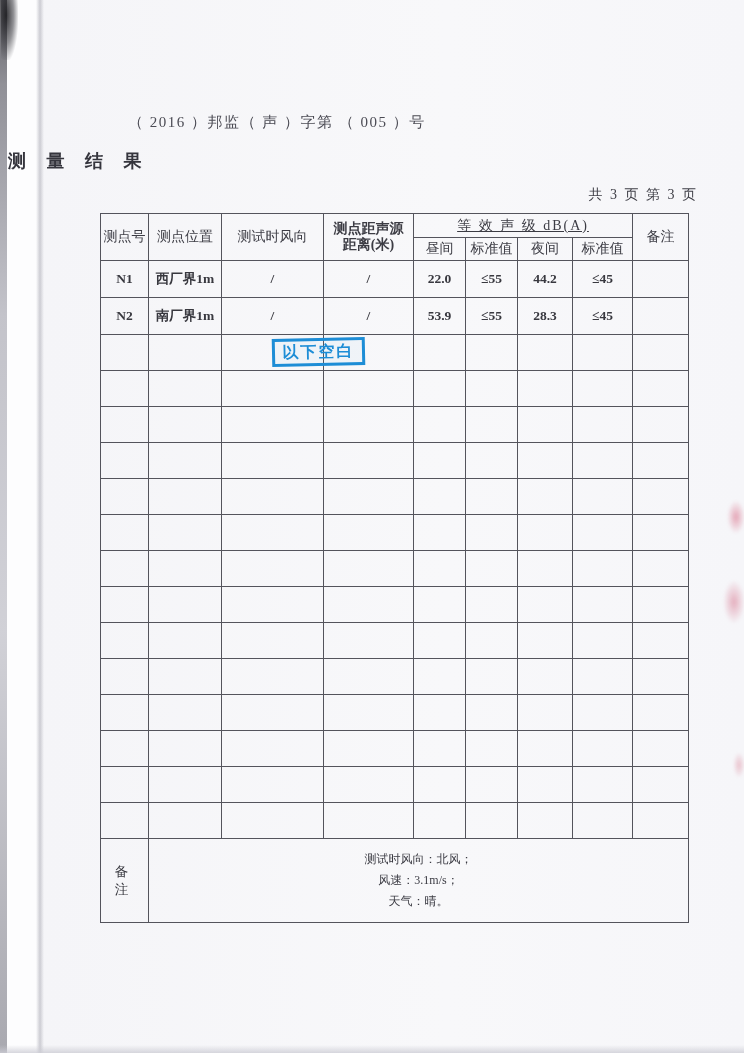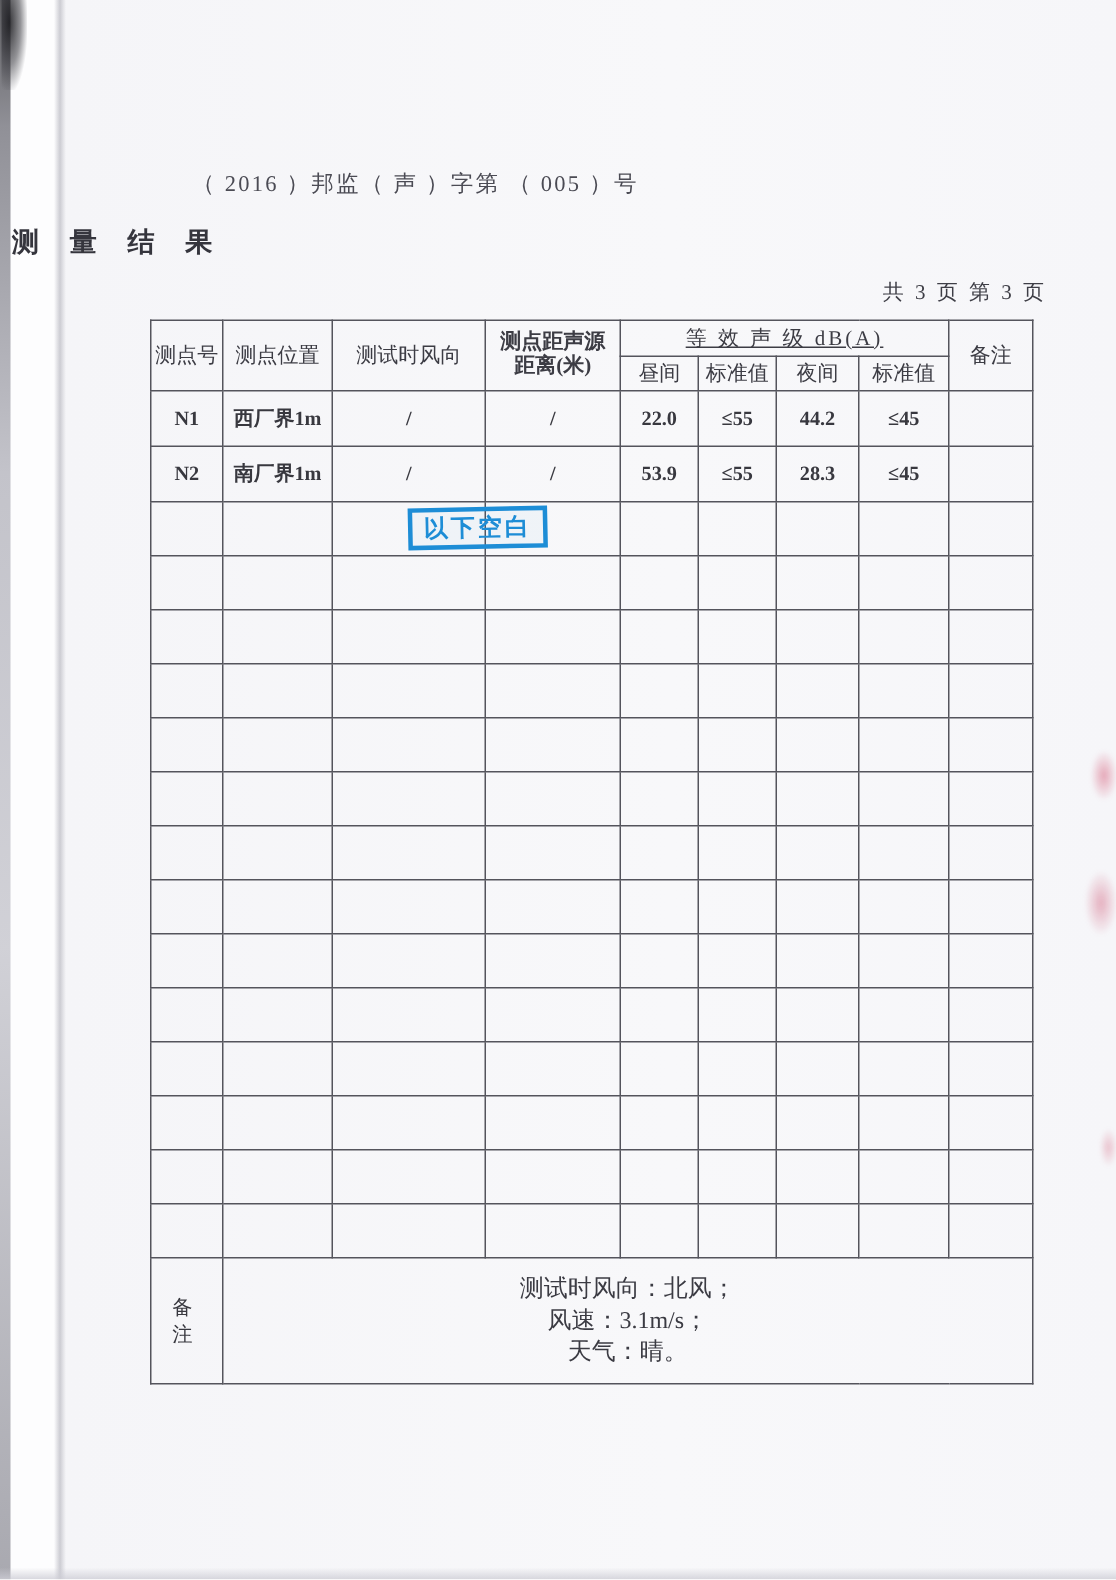--- a/index.html
+++ b/index.html
@@ -65,21 +65,21 @@
   tr.r-h1 { height:24px; }
   tr.r-h2 { height:23px; }
   tr.r-h1 td, tr.r-h2 td { font-size:14px; color:#3c3c44; }
   td.group-head { letter-spacing:2px;text-decoration:underline; }
   td.two-line { font-size:13.5px; line-height:16px;font-weight:bold; }
   tr.r-data { height:37px;font-weight:bold; }
   tr.r-empty { height:36px; }
   tr.r-foot { height:84px; }
   td.foot-label { letter-spacing:6px; font-size:14px; }
   td.foot-content { text-align:left; padding:6px 10px; }
-  td.foot-content div { font-size:16px; line-height:21px; color:#3b3b43; }
+  td.foot-content div { font-size:12px; line-height:21px; color:#3b3b43; }
 
   
   .stamp {
     position:absolute; left:272px; top:338px; width:93px; height:28px;
     border:3px solid #1d8dd6; color:#1d8dd6;
     display:flex; align-items:center; justify-content:center;
     font-size:16px; font-weight:bold; letter-spacing:2px;
     transform:rotate(-1.2deg); background:rgba(60,150,215,0.04);
   }
 </style>

